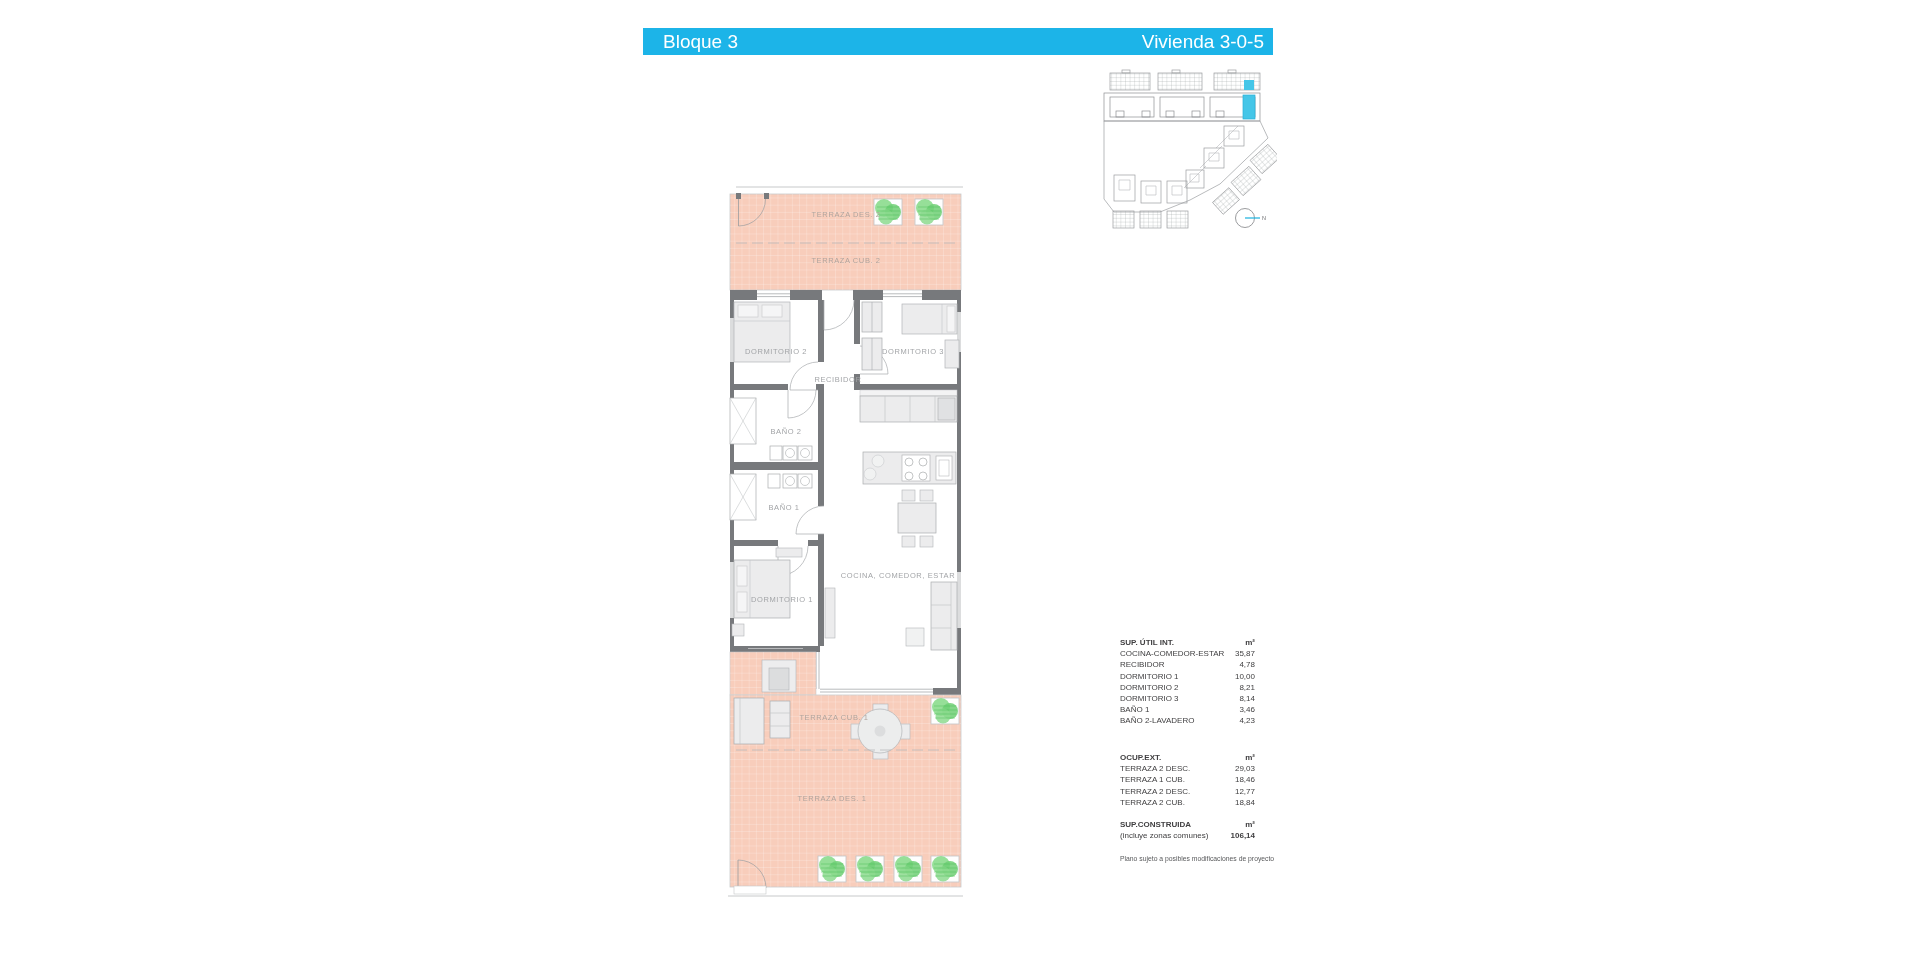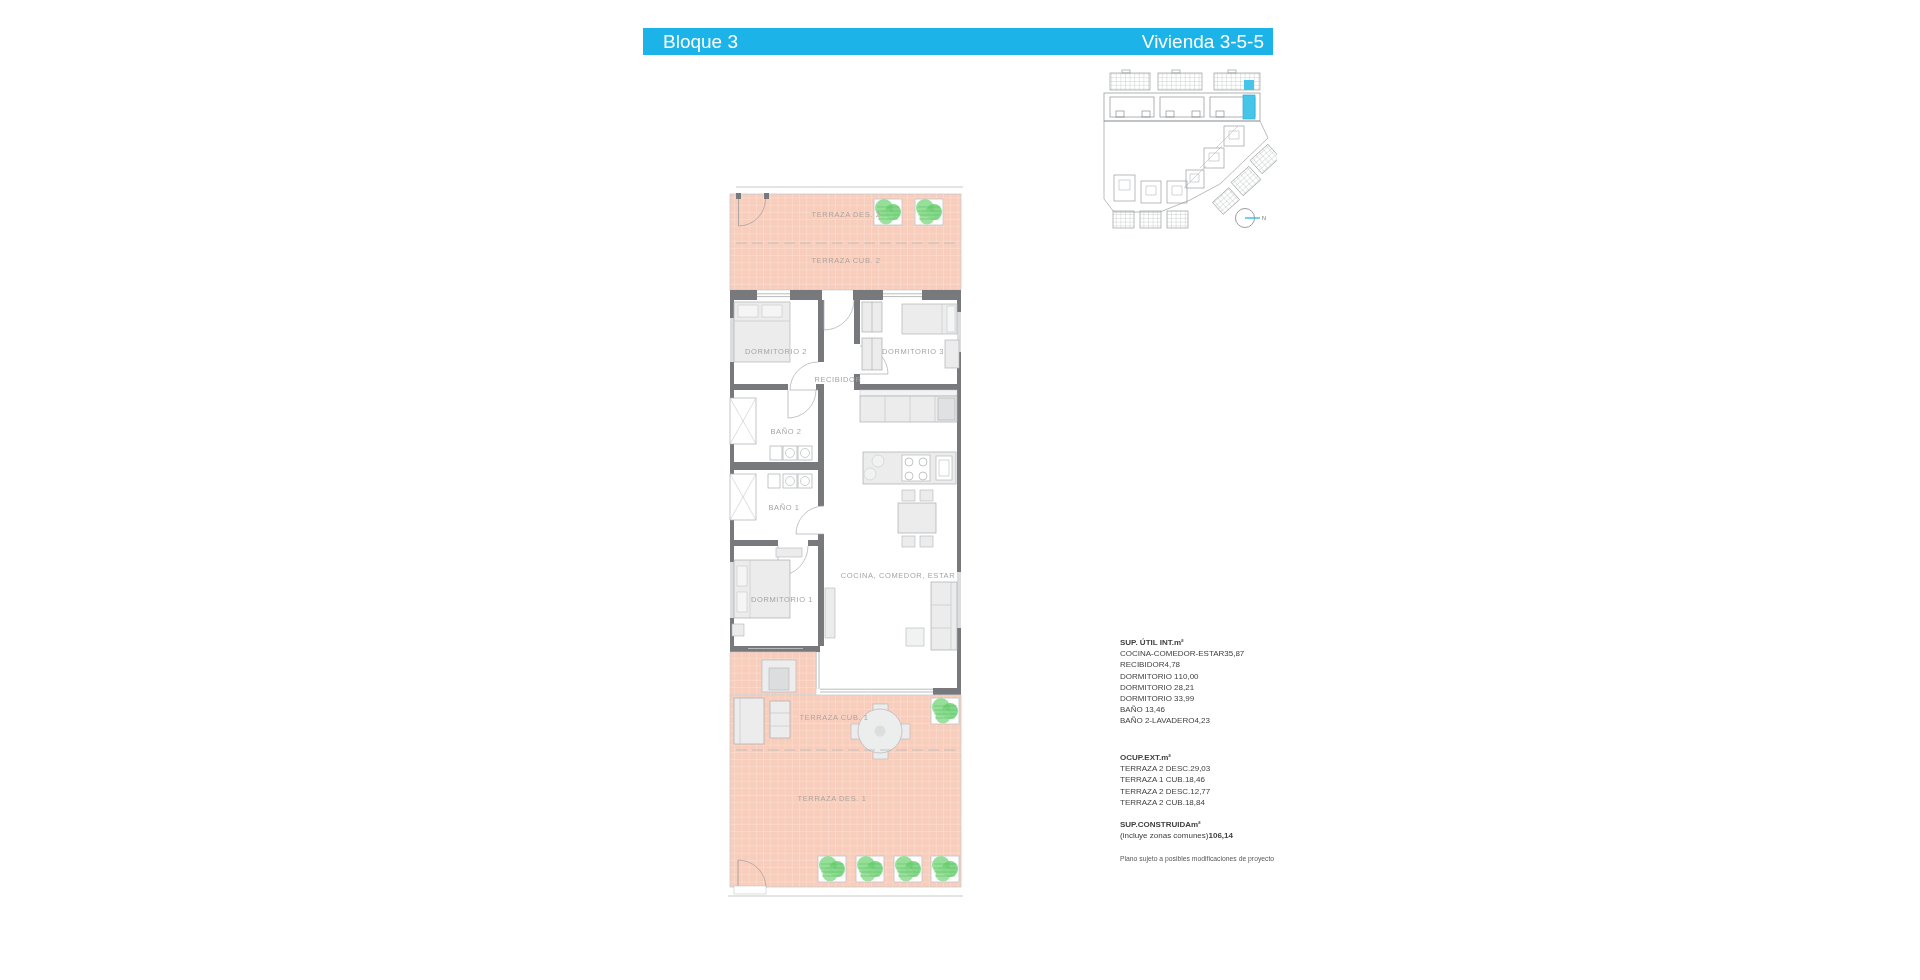--- a/index.html
+++ b/index.html
@@ -6,21 +6,21 @@
   #stage{position:relative;width:1920px;height:980px;background:#ffffff;overflow:hidden;
          font-family:"Liberation Sans", sans-serif;}
   
   .hbar{position:absolute;left:643px;top:28px;width:630px;height:27px;background:#1cb4e8;
         display:flex;align-items:center;justify-content:space-between;}
   .hbar span{color:#ffffff;font-size:19px;line-height:27px;white-space:nowrap;}
   .hbar .l{margin-left:20px;}
   .hbar .r{margin-right:9px;}
   
   .dt{position:absolute;left:1120px;width:135px;color:#414042;font-size:8px;line-height:11.2px;}
-  .dt .trow{display:flex;}
+  .dt .trow{display:flex;justify-content:space-between;}
   .dt .thead span{font-weight:bold;}
   .dt .bval{font-weight:bold;}
   #tbl-int{top:637px;}
   #tbl-ext{top:752px;}
   #tbl-con{top:819px;}
   .footnote{position:absolute;left:1120px;top:855px;width:170px;font-size:6.8px;color:#58595b;}
   
   .plabel{font-family:"Liberation Sans",sans-serif;font-size:7.5px;letter-spacing:.6px;fill:#a2a4a7;}
   .tlabel{font-family:"Liberation Sans",sans-serif;font-size:7.5px;letter-spacing:.6px;fill:#b0a49d;}
   .nlabel{font-family:"Liberation Sans",sans-serif;font-size:5.5px;fill:#6d6e71;}
@@ -28,21 +28,21 @@
   #siteplan{left:1102px;top:62px;}
   #floorplan{left:728px;top:184px;}
 </style>
 </head>
 <body>
 
 <div id="stage">
 
   <div class="hbar">
     <span class="l">Bloque 3</span>
-    <span class="r">Vivienda 3-5-5</span>
+    <span class="r">Vivienda 3-0-5</span>
   </div>
 
   <svg id="siteplan" width="175" height="172" viewBox="0 0 175 172">
     <defs>
       <pattern id="sgrid" width="4.6" height="3.8" patternUnits="userSpaceOnUse">
         <path d="M0 0H4.6M0 0V3.8" stroke="#9fa4a7" stroke-width="0.5" fill="none"></path>
       </pattern>
     </defs>
     <g stroke="#9b9da0" stroke-width="0.7">
       <rect x="20" y="8" width="8" height="3" fill="#fff"></rect>
@@ -308,21 +308,21 @@
     <div class="trow">
         <span>DORMITORIO 1</span>
         <span>10,00</span>
       </div>
     <div class="trow">
         <span>DORMITORIO 2</span>
         <span>8,21</span>
       </div>
     <div class="trow">
         <span>DORMITORIO 3</span>
-        <span>3,99</span>
+        <span>8,14</span>
       </div>
     <div class="trow">
         <span>BAÑO 1</span>
         <span>3,46</span>
       </div>
     <div class="trow">
         <span>BAÑO 2-LAVADERO</span>
         <span>4,23</span>
       </div>
   </div>

